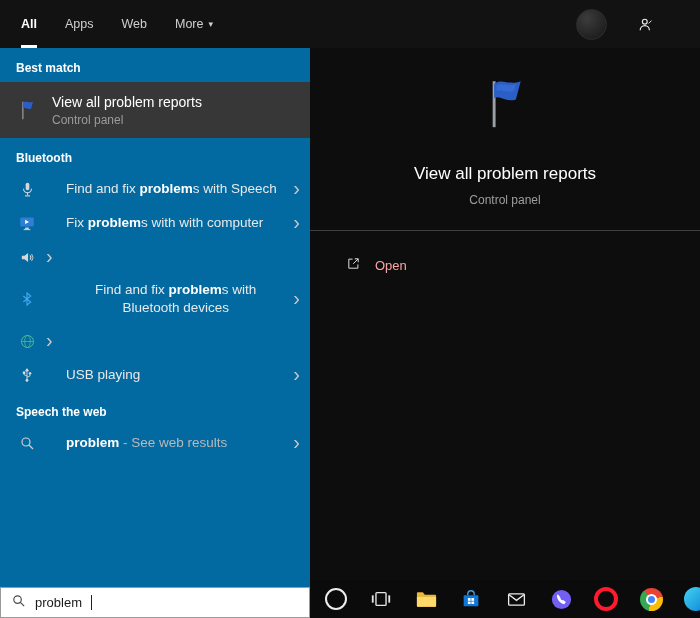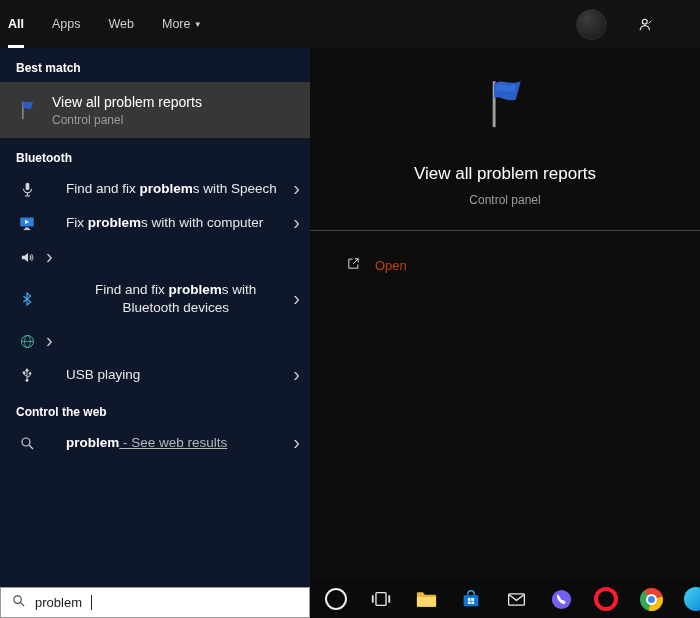--- a/index.html
+++ b/index.html
@@ -1,50 +1,50 @@
 <!DOCTYPE html>
 <html><head>
 <meta charset="utf-8">
 <style>
   html,body{margin:0;padding:0;background:#000;}
   body{width:700px;height:618px;font-family:"Liberation Sans","DejaVu Sans",sans-serif;overflow:hidden;}
   .screen{position:relative;width:700px;height:618px;background:#0d0d0d;overflow:hidden;}
 
   
   .topbar{position:absolute;top:0;left:0;right:0;height:48px;background:#121212;display:flex;align-items:stretch;}
-  .tabs{display:flex;align-items:stretch;padding-left:8px;gap:28px;}
+  .tabs{display:flex;align-items:stretch;padding-left:21px;gap:28px;}
   .tab{display:flex;align-items:center;gap:5px;font-size:12.5px;color:#cfcfcf;cursor:default;border-bottom:3px solid transparent;padding-top:3px;}
   .tab.selected{color:#fff;font-weight:bold;border-bottom:3px solid #fff;}
   .tab .caret{font-size:9px;color:#cfcfcf;}
   .topbar-right{margin-left:auto;display:flex;align-items:center;gap:30px;padding-right:46px;}
   .avatar{width:29px;height:29px;border-radius:50%;background:radial-gradient(circle at 35% 30%,#3c3c3c,#151515);border:1px solid #2e2e2e;}
   .icon-btn svg{display:block;}
 
   
-  .left-panel{position:absolute;top:48px;left:0;width:310px;bottom:31px;background:#0f172a;overflow:hidden;}
+  .left-panel{position:absolute;top:48px;left:0;width:310px;bottom:31px;background:#0369a1;overflow:hidden;}
   .section-header{font-size:12px;font-weight:600;color:#fff;padding:13px 16px 7px 16px;}
   .best-match{display:flex;align-items:center;gap:14px;height:56px;padding:0 16px;background:#373737;}
   .bm-text{display:flex;flex-direction:column;}
   .bm-title{font-size:14px;color:#fff;}
   .bm-sub{font-size:12px;color:#9c9c9c;margin-top:3px;}
   .item{display:flex;align-items:center;padding:7px 10px 7px 16px;}
   .item-icon{width:22px;flex-shrink:0;display:flex;justify-content:center;align-items:center;}
   .item-label{flex:1;margin-left:28px;font-size:13.5px;line-height:18px;color:#e9e9e9;}
   .item-label b{color:#fff;font-weight:bold;}
   .two-line .item-label{text-align:center;}
   .chevron{margin-left:8px;color:#c9c9c9;font-size:20px;line-height:1;transform:translateY(-1px);}
-  .web-rest{color:#b9b9b9;text-decoration:underline;}
+  .web-rest{color:#b9b9b9;}
 
   
   .right-panel{position:absolute;top:48px;left:310px;right:0;bottom:38px;background:#0d0d0d;display:flex;flex-direction:column;align-items:center;padding-top:26px;}
   .preview-title{font-size:17px;color:#fff;margin-top:28px;}
   .preview-sub{font-size:12px;color:#9e9e9e;margin-top:9px;}
   .divider{width:100%;border-top:1px solid #3f3f3f;margin-top:23px;}
   .open-row{align-self:flex-start;display:flex;align-items:center;gap:14px;margin:25px 0 0 36px;}
-  .open-label{font-size:13px;color:#c2410c;text-align:right;}
+  .open-label{font-size:13px;color:#fca5a5;text-align:right;}
 
   
   .search-box{position:absolute;left:0;bottom:0;width:310px;height:31px;background:#fff;display:flex;align-items:center;gap:9px;padding:0 10px;border:1px solid #9b9b9b;box-sizing:border-box;}
   .search-text{font-size:13px;color:#1a1a1a;}
   .text-caret{display:inline-block;width:1px;height:15px;background:#222;animation:blink 1s step-end infinite;}
   @keyframes blink{50%{opacity:0;}}
 
   
   .taskbar{position:absolute;left:310px;right:0;bottom:0;height:38px;background:#0b0b0b;display:flex;align-items:center;padding-left:13px;}
   .tb-slot{width:26px;height:26px;margin-right:19px;display:flex;align-items:center;justify-content:center;flex-shrink:0;}
@@ -172,21 +172,21 @@
           <path d="M12 13.5 l-4.4 -2 v-1.8" fill="none"></path>
           <rect x="6.4" y="7.4" width="2.4" height="2.4"></rect>
           <path d="M12 15.5 l4.4 -2 v-2" fill="none"></path>
           <circle cx="16.6" cy="9.6" r="1.4"></circle>
         </svg>
       </span>
       <span class="item-label"><span>USB playing</span><b></b><span></span></span>
       <span class="chevron">›</span>
     </div>
 
-    <div class="section-header">Control the web</div>
+    <div class="section-header">Speech the web</div>
 
     <div class="item">
       <span class="item-icon">
         <svg width="16" height="16" viewBox="0 0 24 24" fill="none" stroke="#cfcfcf" stroke-width="1.8">
           <circle cx="10.5" cy="10.5" r="6"></circle>
             <line x1="15" y1="15" x2="21" y2="21"></line>
         </svg>
       </span>
       <span class="item-label"><b>problem</b><span class="web-rest"> - See web results</span></span>
       <span class="chevron">›</span>

